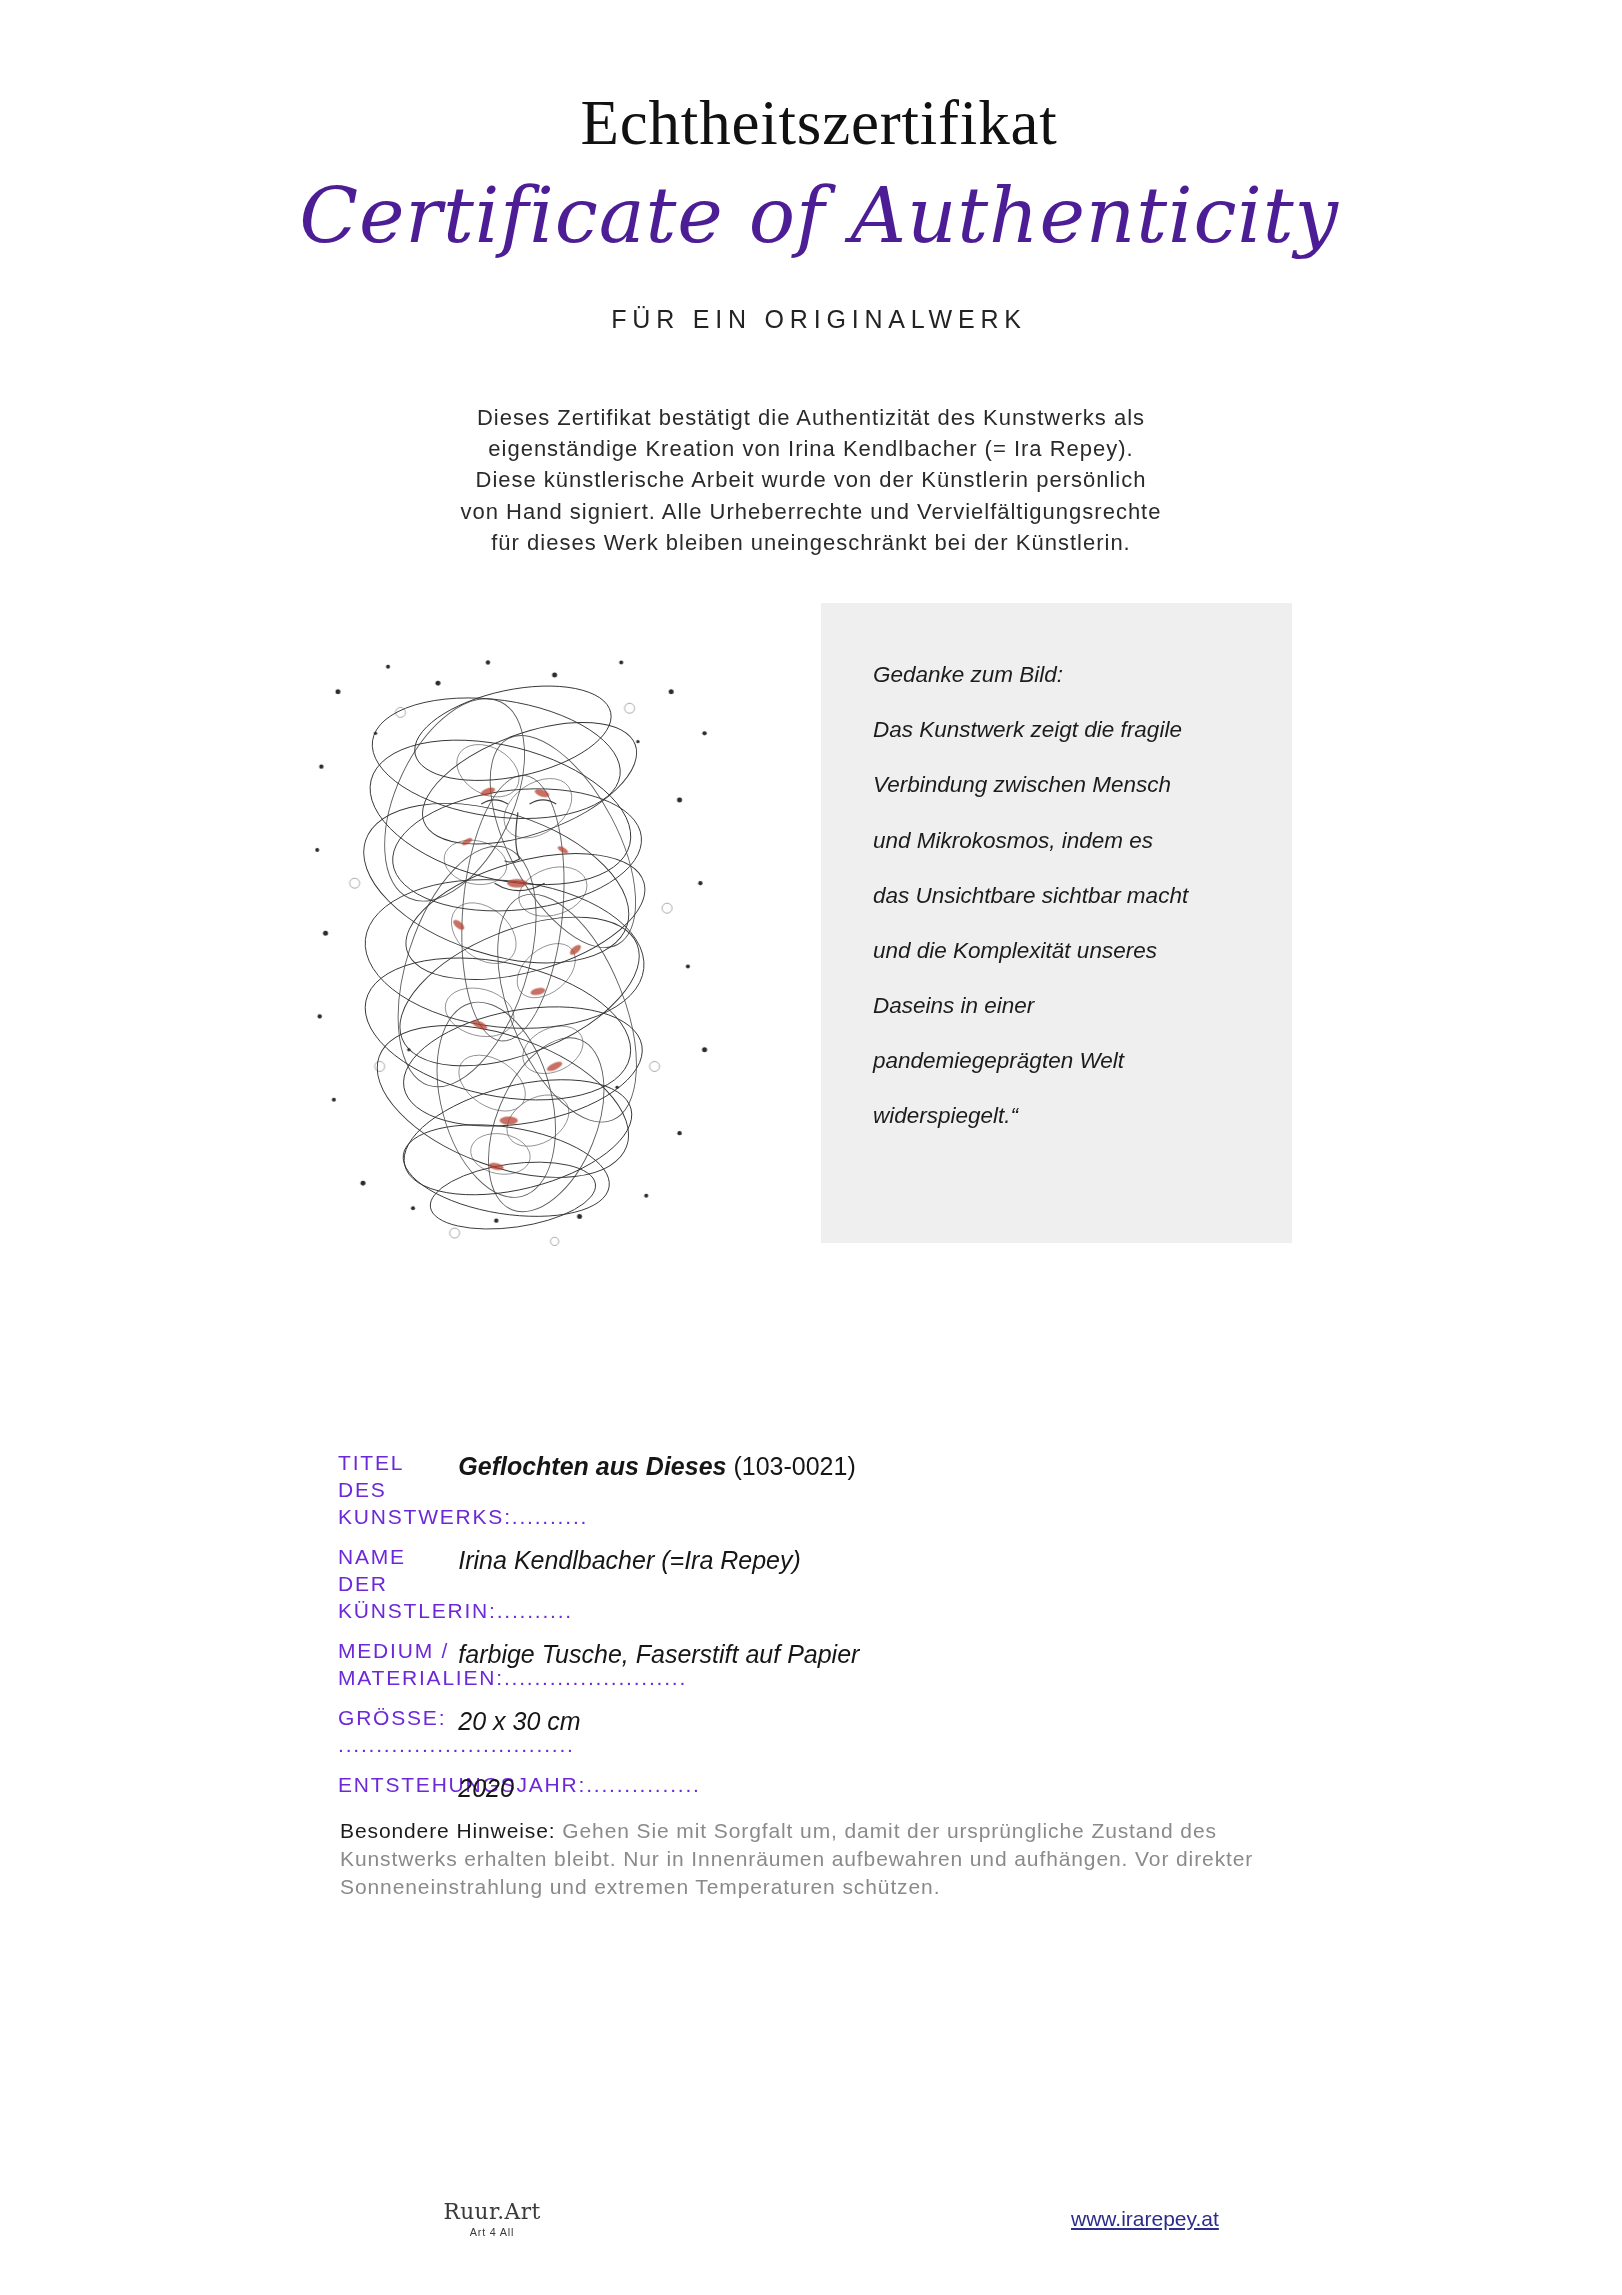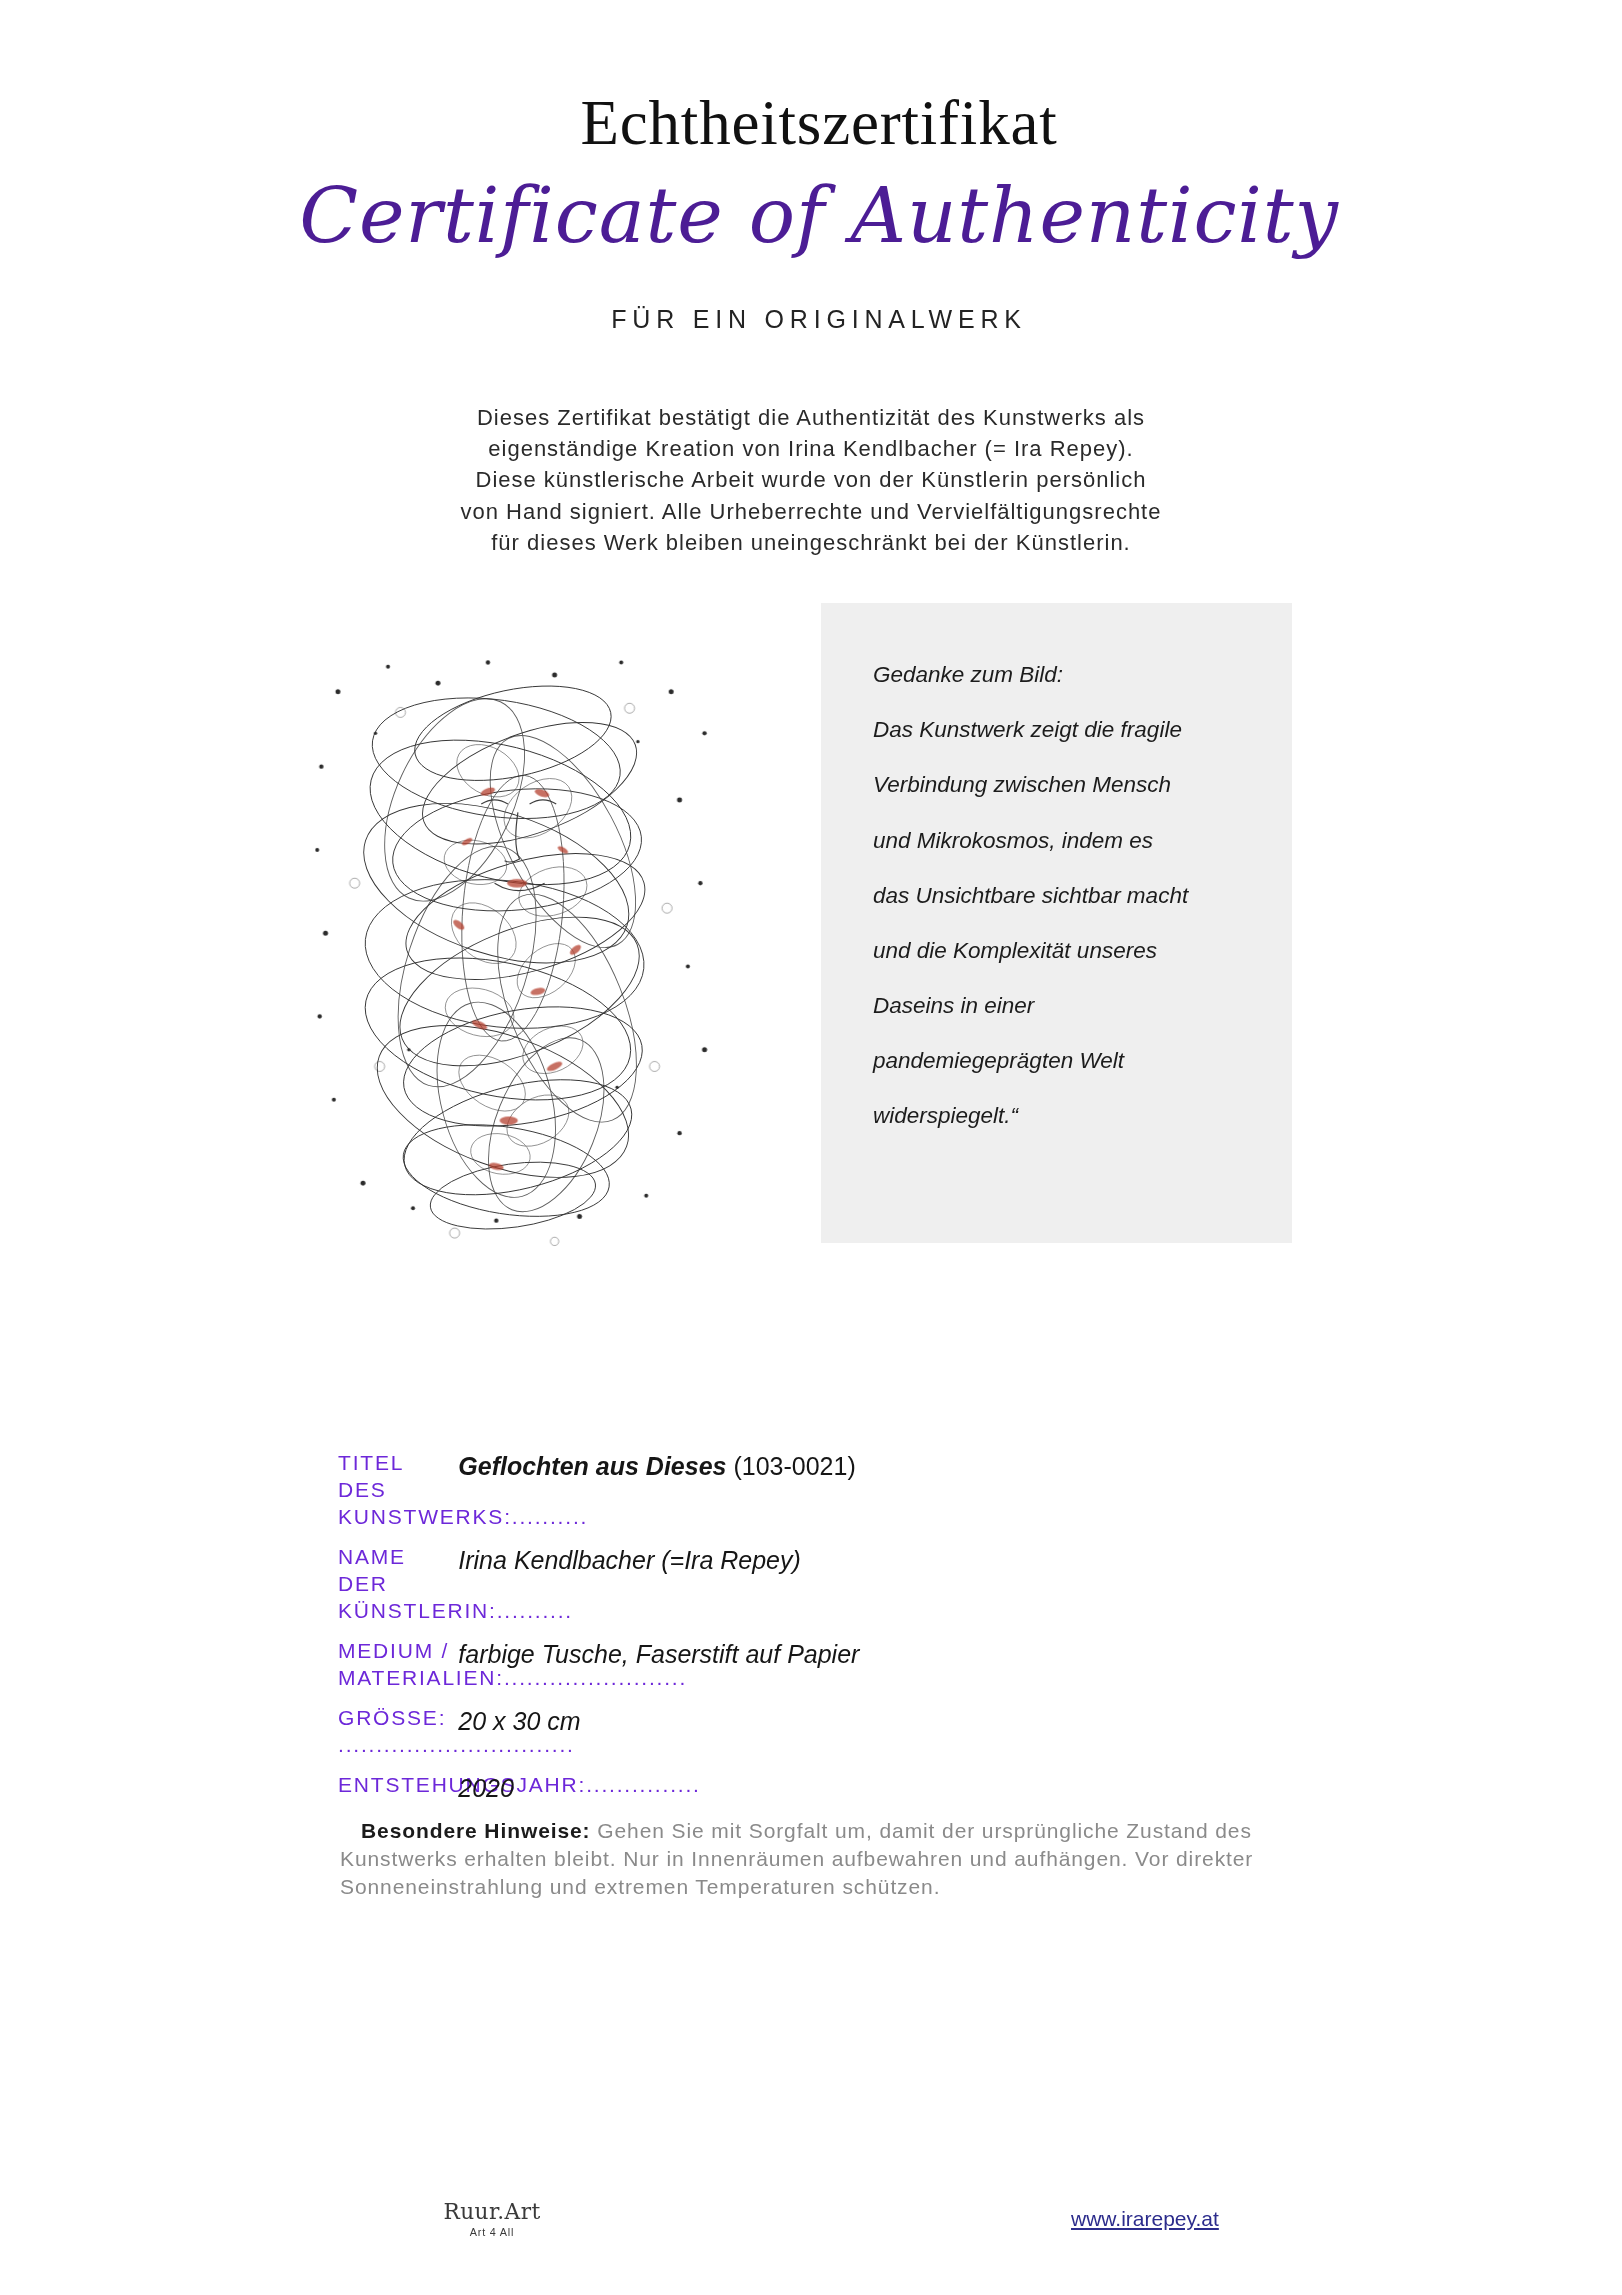--- a/index.html
+++ b/index.html
@@ -142,21 +142,21 @@
   .notes {
     position: absolute;
     left: 340px;
     top: 1817px;
     width: 971px;
     font-size: 21px;
     line-height: 1.34;
     letter-spacing: 0.9px;
     color: #8a8a8a;
   }
-  .notes b { color: #1b1b1b; font-weight: bold; margin-left: 21px; }
+  .notes b { color: #1b1b1b; font-weight: normal; }
 
   
   .sig-area {
     position: absolute;
     top: 1967px;
     left: 0;
     width: 100%;
     height: 217px;
   }
   .signature-mark {

